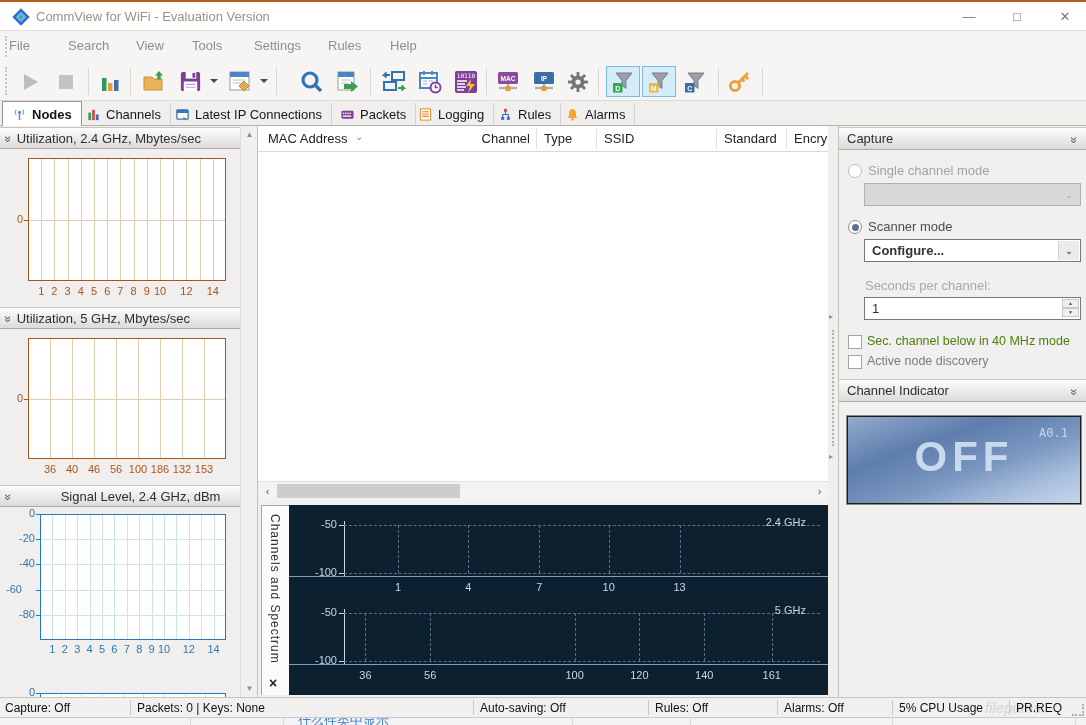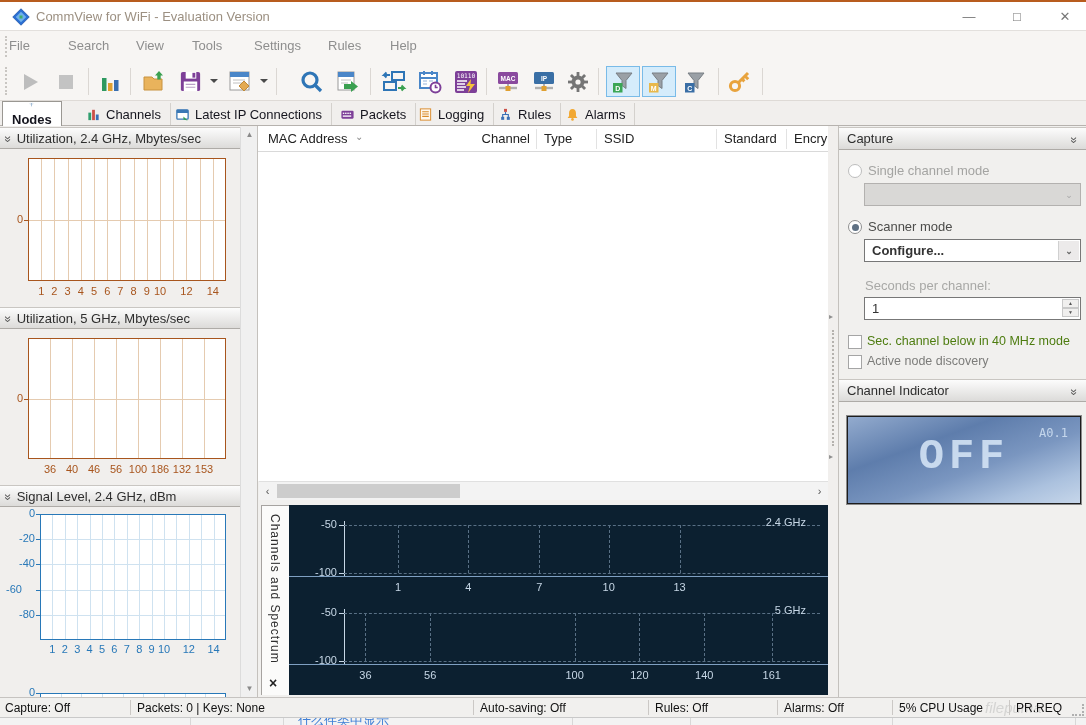--- a/index.html
+++ b/index.html
@@ -57,21 +57,21 @@
   .combo{position:absolute;left:25px;width:217px;height:23px;box-sizing:border-box;font-size:13px;}
   .combo .btn{position:absolute;right:1px;top:1px;width:20px;height:19px;display:flex;align-items:center;justify-content:center;font-size:9px;}
   .combo.dis{background:#d9d8d6;border:1px solid #b3b1af;color:#8a8a8a;}
   .combo.dis .btn{color:#a8a8a8;}
   .combo.en{background:#fff;border:1px solid #777;color:#333;}
   .combo.en .btn{background:#eceaea;color:#666;border-left:1px solid #d0d0d0;}
   .spin{position:absolute;left:25px;width:217px;height:23px;background:#fff;border:1px solid #777;box-sizing:border-box;font-size:13px;color:#333;}
   .spinbtns{position:absolute;right:1px;top:1px;width:17px;height:19px;}
   .spinbtn{position:absolute;left:0;width:17px;height:9px;background:#f0efee;border:1px solid #c9c9c9;box-sizing:border-box;font-size:5px;color:#555;text-align:center;line-height:7px;}
   .lcd{position:absolute;left:8px;width:232px;height:86px;border:1px solid #1d1d1d;outline:1px solid #8a8a8a;background:linear-gradient(160deg,#93abce 0%,#5e7dac 32%,#7a96c0 58%,#abc1de 82%,#c6d6ea 100%);}
-  .lcd-main{position:absolute;left:0;right:0;top:16px;text-align:center;font-family:Liberation Mono, monospace;font-size:42px;font-weight:bold;color:#d9e8f8;letter-spacing:5px;opacity:.85;}
+  .lcd-main{position:absolute;left:0;right:0;top:16px;text-align:center;font-family:Liberation Sans, sans-serif;font-size:42px;font-weight:bold;color:#d9e8f8;letter-spacing:5px;opacity:.85;}
   .lcd-corner{position:absolute;right:12px;top:9px;font-family:"DejaVu Sans Mono",monospace;font-size:12px;color:#d2e2f4;opacity:.85;}
   
   .statusbar{position:absolute;left:0;top:697px;width:1086px;height:20px;background:#f1f0ee;border-top:1px solid #c6c3c0;box-sizing:border-box;font-size:12px;color:#111;}
   .sseg{position:absolute;top:3px;white-space:nowrap;}
   .sdiv{position:absolute;top:2px;width:1px;height:15px;background:#cbc8c5;}
   .watermark{position:absolute;top:1px;font-size:15px;color:rgba(170,170,170,.4);font-style:italic;}
   
   .sliver{position:absolute;left:0;top:717px;width:1086px;height:8px;background:#f3f3f3;border-top:1px solid #c9c9c9;box-sizing:border-box;overflow:hidden;}
   .sliverdiv{position:absolute;top:0;width:1px;height:8px;background:#d8d8d8;}
   .slivertext{position:absolute;left:298px;top:-6px;font-size:13px;color:#3f7fd6;}
@@ -250,21 +250,21 @@
     <div class="tbtn" style="left:724px;">
       <svg width="26" height="26" viewBox="0 0 26 26">
         <circle cx="8" cy="17" r="4.6" fill="none" stroke="#e8a33d" stroke-width="3"></circle>
         <path d="M11.5 13.5 L21 4 M18 7 l3.2 3.2 M15 10 l2.4 2.4" stroke="#e8a33d" stroke-width="3" fill="none"></path>
       </svg>
     </div>
     <div class="tsep" style="left:762px;"></div>
   </div>
 
   <div class="tabbar">
-    <div class="tab active" style="left:2px;flex-direction:column;">
+    <div class="tab active" style="left:2px;">
       <svg width="15" height="15" viewBox="0 0 16 16">
         <path d="M8 7 L8 14" stroke="#5b87b5" stroke-width="1.6"></path>
           <circle cx="8" cy="5.6" r="1.7" fill="#5b87b5"></circle>
         <path d="M4.6 8.4 A4.4 4.4 0 0 1 4.6 2.8 M11.4 2.8 A4.4 4.4 0 0 1 11.4 8.4" stroke="#8aa8c8" fill="none" stroke-width="1.2"></path>
       </svg>
       <span>Nodes</span>
     </div>
     <div class="tab" style="left:77px;">
       <svg width="15" height="15" viewBox="0 0 16 16">
         <rect x="2.5" y="6" width="3" height="8" fill="#2f9e6e"></rect>
@@ -377,21 +377,21 @@
         <div class="ticklabel" style="left: 148px; top: 133px; width: 24px; color: rgb(168, 85, 29); position: absolute;">186</div>
         <div style="left: 182px; top: 9px; width: 1px; height: 119px; background: rgb(229, 203, 176); position: absolute;"></div>
         <div class="ticklabel" style="left: 170px; top: 133px; width: 24px; color: rgb(168, 85, 29); position: absolute;">132</div>
         <div style="left: 204px; top: 9px; width: 1px; height: 119px; background: rgb(229, 203, 176); position: absolute;"></div>
         <div class="ticklabel" style="left: 192px; top: 133px; width: 24px; color: rgb(168, 85, 29); position: absolute;">153</div>
         <div style="left: 29px; top: 68.5px; width: 196px; height: 1px; background: rgb(229, 203, 176); position: absolute;"></div>
         <div style="left: 24px; top: 68.5px; width: 5px; height: 1px; background: rgb(168, 85, 29); position: absolute;"></div>
         <div class="ticklabel" style="left: 6px; top: 61.5px; width: 17px; text-align: right; color: rgb(168, 85, 29); position: absolute;">0</div>
       </div>
 
-    <div class="sechead" style="top:359px;">
+    <div class="sechead" style="top:359px;gap:44px;">
       <span class="chev2">»</span>
       <span>Signal Level, 2.4 GHz, dBm</span>
     </div>
     <div class="chartbox" id="chart-sig24" style="top:382px;height:156px;">
         <div style="left: 40px; top: 6px; width: 186px; height: 126px; border: 1px solid rgb(40, 120, 184); background: rgb(255, 255, 255); box-sizing: border-box; position: absolute;"></div>
         <div style="left: 52.4px; top: 7px; width: 1px; height: 124px; background: rgb(207, 226, 240); position: absolute;"></div>
         <div class="ticklabel" style="left: 40.4px; top: 135px; width: 24px; color: rgb(40, 120, 184); position: absolute;">1</div>
         <div style="left: 64.8px; top: 7px; width: 1px; height: 124px; background: rgb(207, 226, 240); position: absolute;"></div>
         <div class="ticklabel" style="left: 52.8px; top: 135px; width: 24px; color: rgb(40, 120, 184); position: absolute;">2</div>
         <div style="left: 77.2px; top: 7px; width: 1px; height: 124px; background: rgb(207, 226, 240); position: absolute;"></div>

